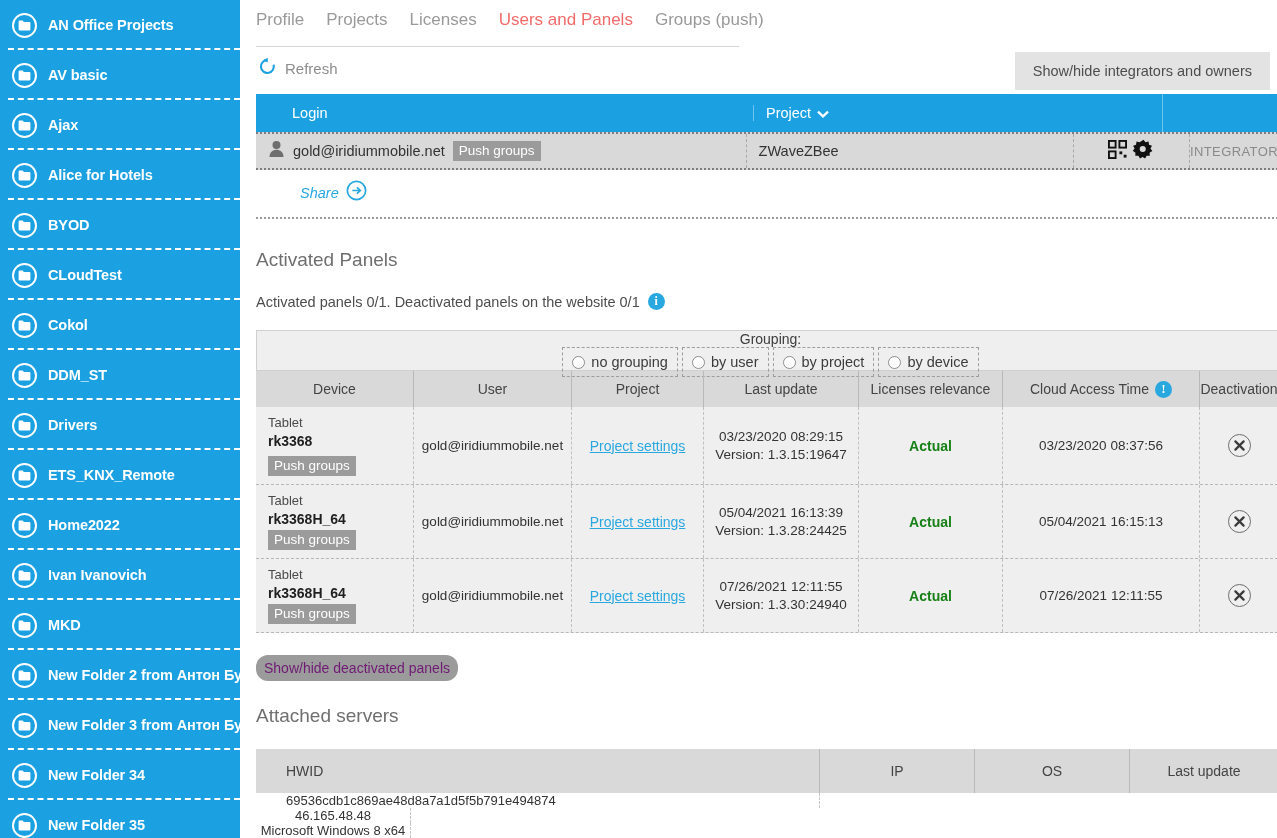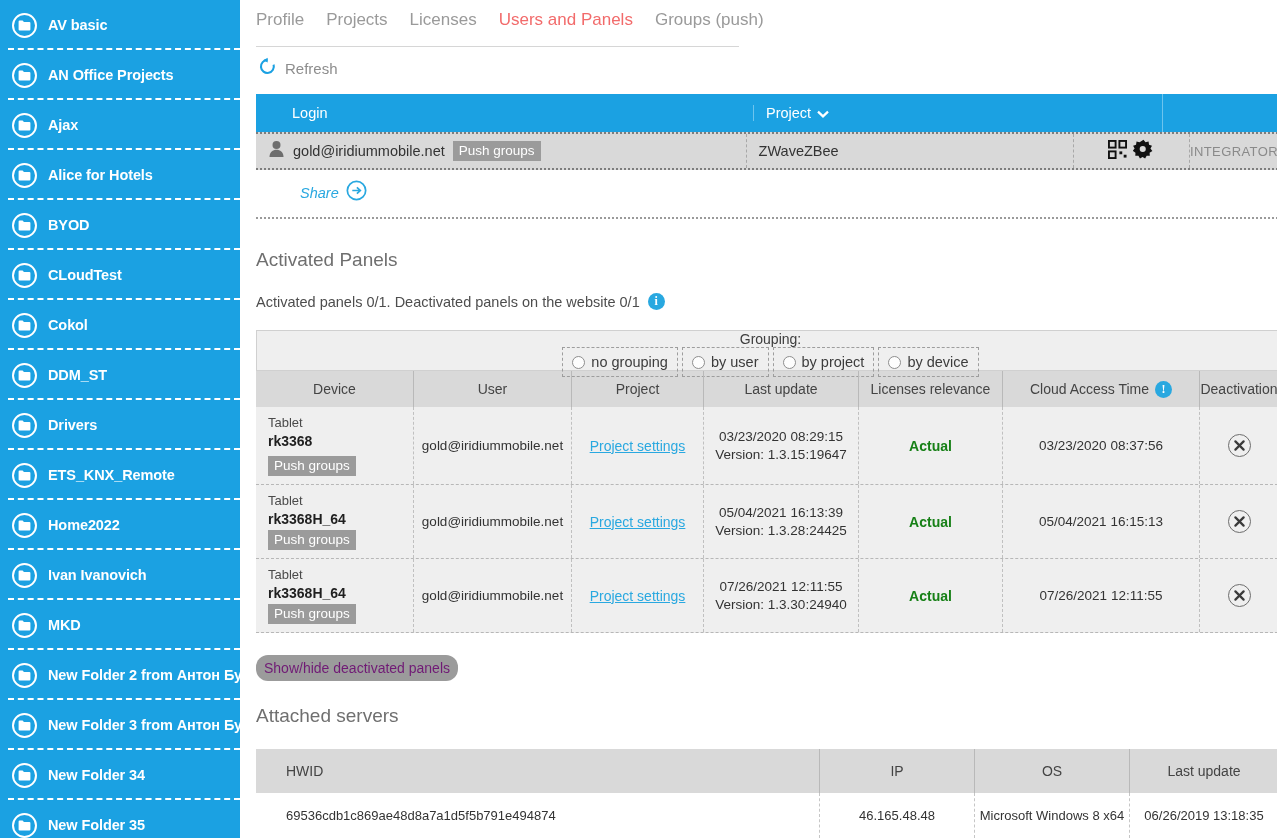--- a/index.html
+++ b/index.html
@@ -242,21 +242,21 @@
 
   
   .servers-table { margin-left: 6px; width: 1022px; margin-top: 22px; }
   .st-head { display: flex; background: #d9d9d9; height: 44px; }
   .st-head div {
     display: flex; align-items: center;
     font-size: 14px; color: #444444;
     border-right: 1px solid #b9b9b9;
   }
   .st-head div:last-child { border-right: none; }
-  .st-row { display: flex; background: #ffffff; height: 45px; }
+  .st-row { display: flex; background: #ffffff; height: 45px; flex-direction: column; }
   .st-row > div {
     display: flex; align-items: center;
     font-size: 13px; color: #333333;
     border-right: 1px dashed #c6c6c6;
   }
   .st-row > div:last-child { border-right: none; }
   .s-hwid { width: 564px; padding-left: 30px; }
   .s-ip   { width: 155px; justify-content: center; }
   .s-os   { width: 155px; justify-content: center; }
   .s-upd  { flex: 1; justify-content: center; }
@@ -266,29 +266,29 @@
 
 <div class="app">
 
   <div class="sidebar" id="sidebar">
       <div class="sidebar-item">
         <span class="folder-icon">
           <svg width="13" height="11" viewBox="0 0 13 11">
             <path d="M0.6 1.6 A1 1 0 0 1 1.6 0.6 L4.6 0.6 L5.9 2.1 L11.4 2.1 A1 1 0 0 1 12.4 3.1 L12.4 9.4 A1 1 0 0 1 11.4 10.4 L1.6 10.4 A1 1 0 0 1 0.6 9.4 Z" fill="#ffffff"></path>
           </svg>
         </span>
+        <span class="sidebar-label">AN Office Projects</span>
+      </div>
+      <div class="sidebar-item">
+        <span class="folder-icon">
+          <svg width="13" height="11" viewBox="0 0 13 11">
+            <path d="M0.6 1.6 A1 1 0 0 1 1.6 0.6 L4.6 0.6 L5.9 2.1 L11.4 2.1 A1 1 0 0 1 12.4 3.1 L12.4 9.4 A1 1 0 0 1 11.4 10.4 L1.6 10.4 A1 1 0 0 1 0.6 9.4 Z" fill="#ffffff"></path>
+          </svg>
+        </span>
         <span class="sidebar-label">AV basic</span>
-      </div>
-      <div class="sidebar-item">
-        <span class="folder-icon">
-          <svg width="13" height="11" viewBox="0 0 13 11">
-            <path d="M0.6 1.6 A1 1 0 0 1 1.6 0.6 L4.6 0.6 L5.9 2.1 L11.4 2.1 A1 1 0 0 1 12.4 3.1 L12.4 9.4 A1 1 0 0 1 11.4 10.4 L1.6 10.4 A1 1 0 0 1 0.6 9.4 Z" fill="#ffffff"></path>
-          </svg>
-        </span>
-        <span class="sidebar-label">AN Office Projects</span>
       </div>
       <div class="sidebar-item">
         <span class="folder-icon">
           <svg width="13" height="11" viewBox="0 0 13 11">
             <path d="M0.6 1.6 A1 1 0 0 1 1.6 0.6 L4.6 0.6 L5.9 2.1 L11.4 2.1 A1 1 0 0 1 12.4 3.1 L12.4 9.4 A1 1 0 0 1 11.4 10.4 L1.6 10.4 A1 1 0 0 1 0.6 9.4 Z" fill="#ffffff"></path>
           </svg>
         </span>
         <span class="sidebar-label">Ajax</span>
       </div>
       <div class="sidebar-item">
@@ -409,20 +409,21 @@
 
     <div class="tabbar" id="tabbar">
         <div class="tab">Profile</div>
         <div class="tab">Projects</div>
         <div class="tab">Licenses</div>
         <div class="tab active">Users and Panels</div>
         <div class="tab">Groups (push)</div>
       </div>
     <div class="tab-underline"></div>
 
+    <div class="showhide-int">Show/hide integrators and owners</div>
 
     <div class="refresh-row">
       <span>
         <svg width="19" height="19" viewBox="0 0 20 20">
           <path d="M10 3.2 A6.8 6.8 0 1 0 16.4 8" fill="none" stroke="#1ba1e2" stroke-width="2.2"></path>
           <path d="M10.2 0.7 L10.2 5.9 L5.4 3.4 Z" fill="#1ba1e2"></path>
         </svg>
       </span>
       <span class="refresh-label">Refresh</span>
     </div>

